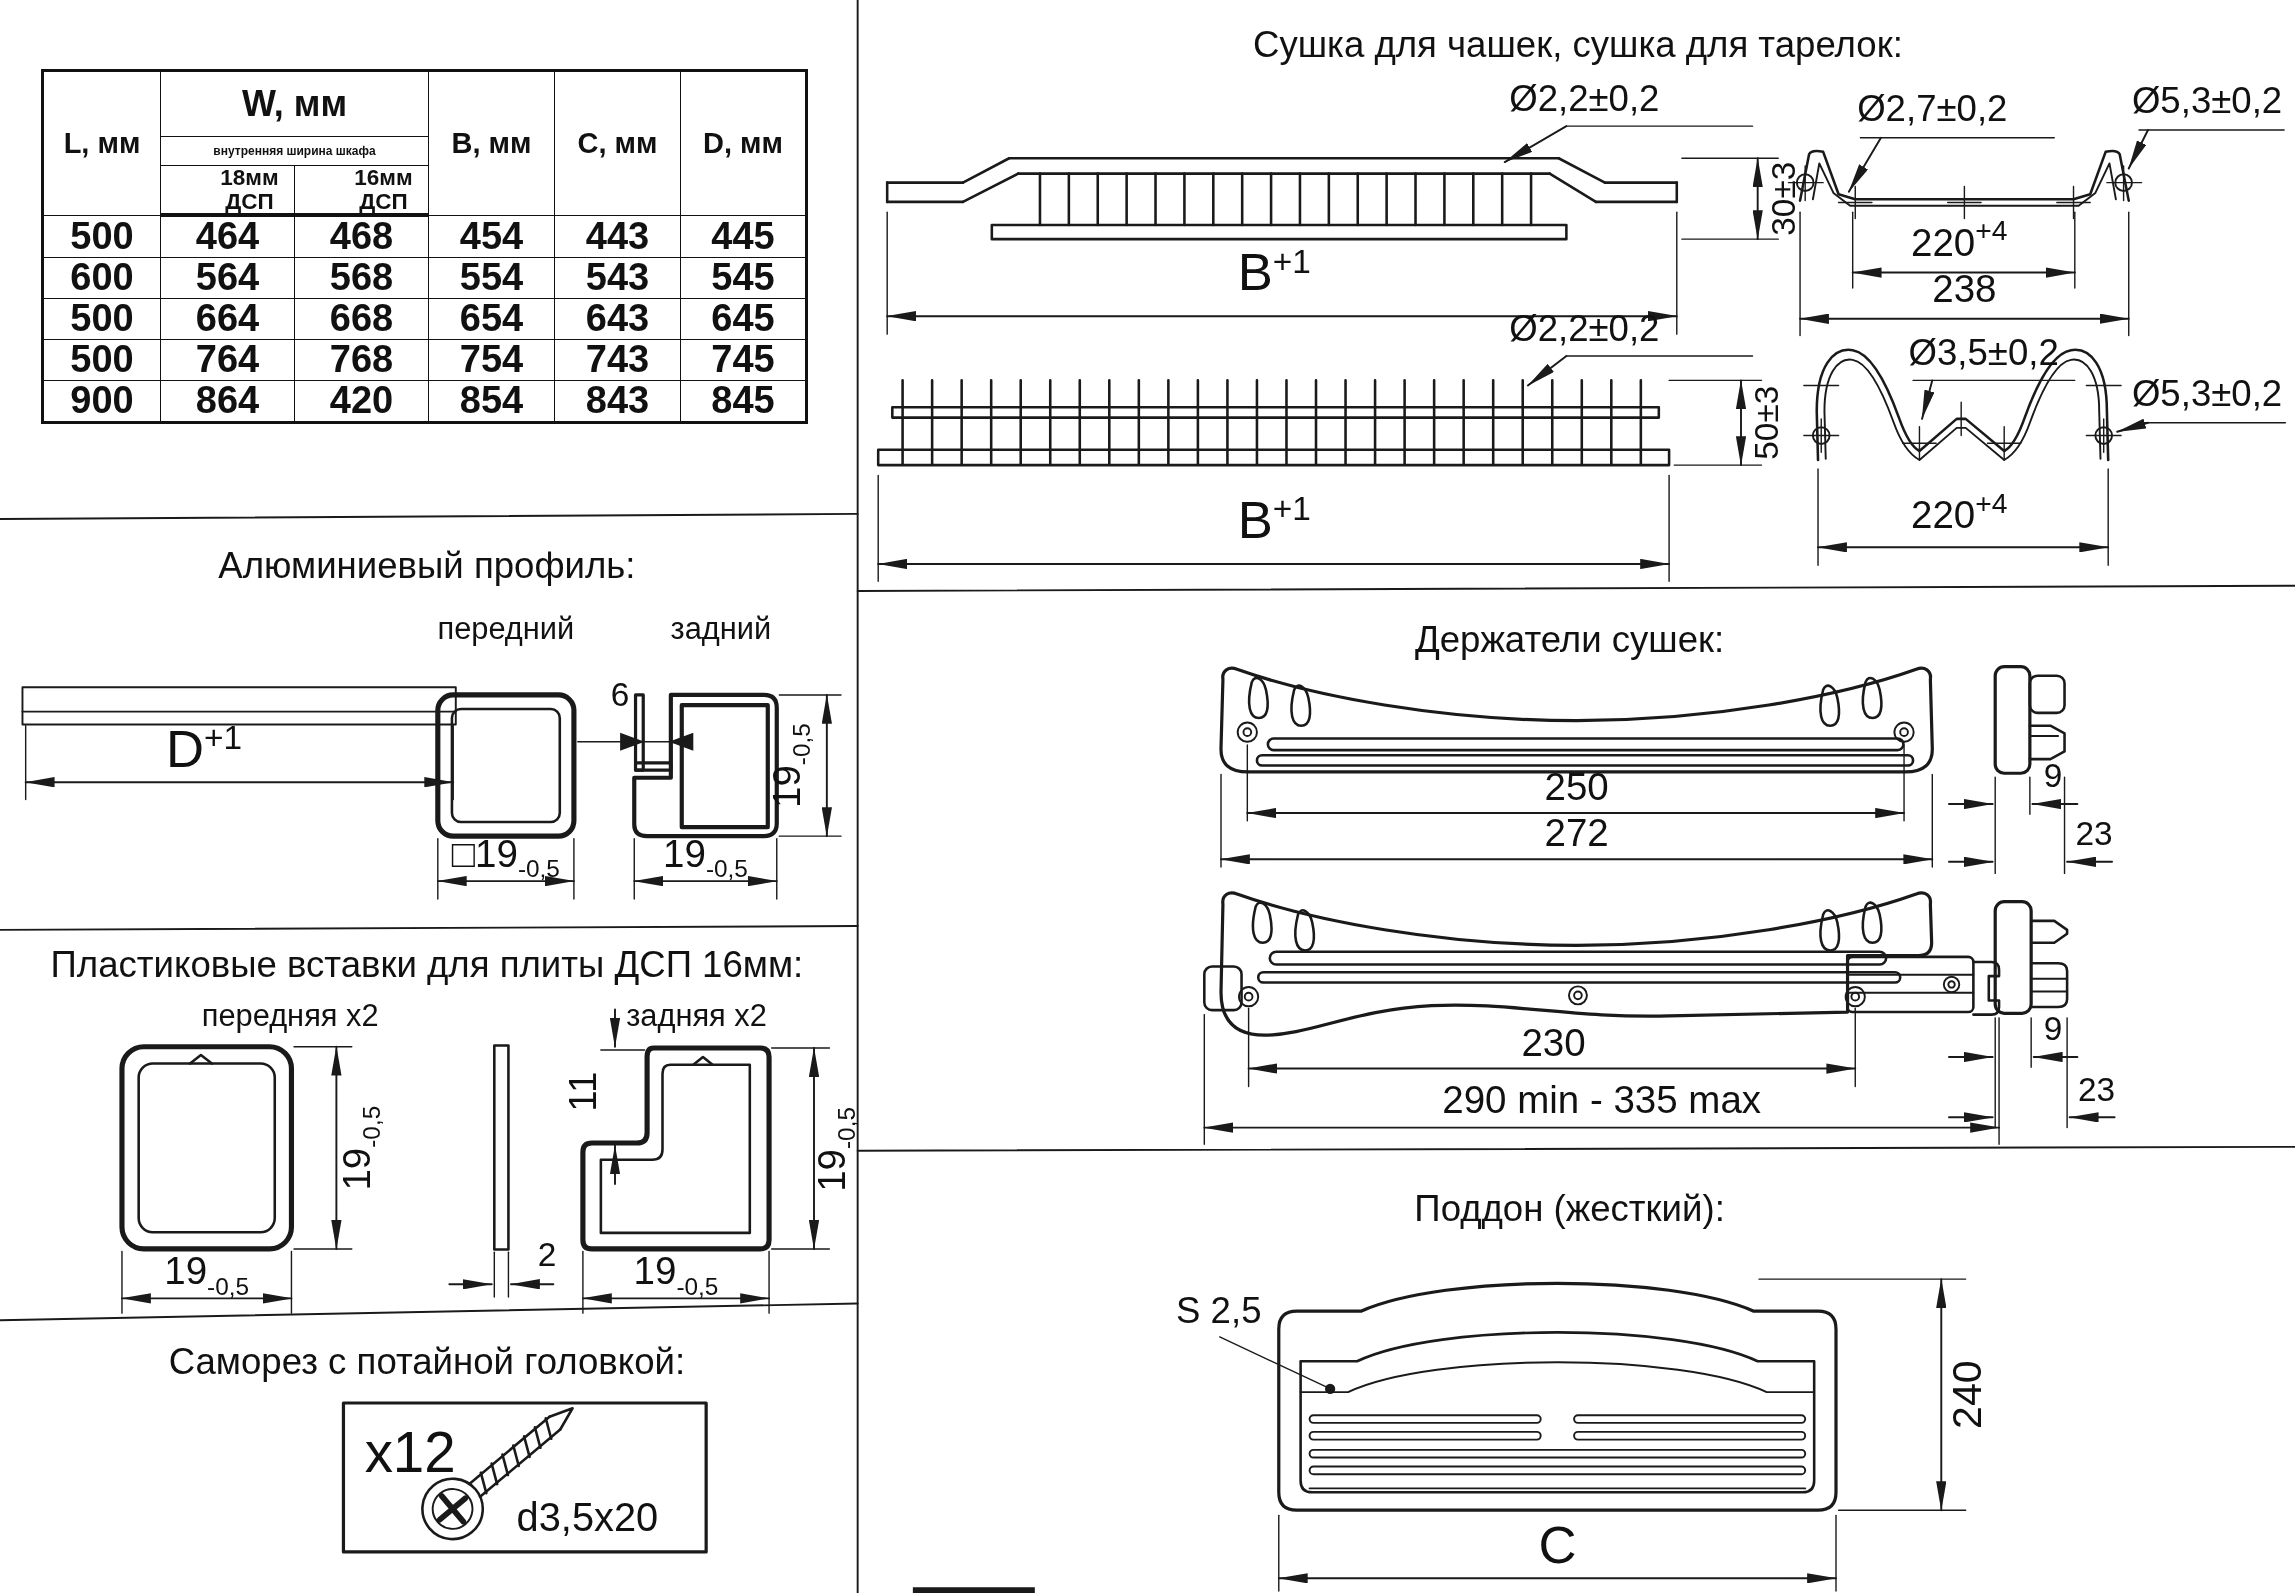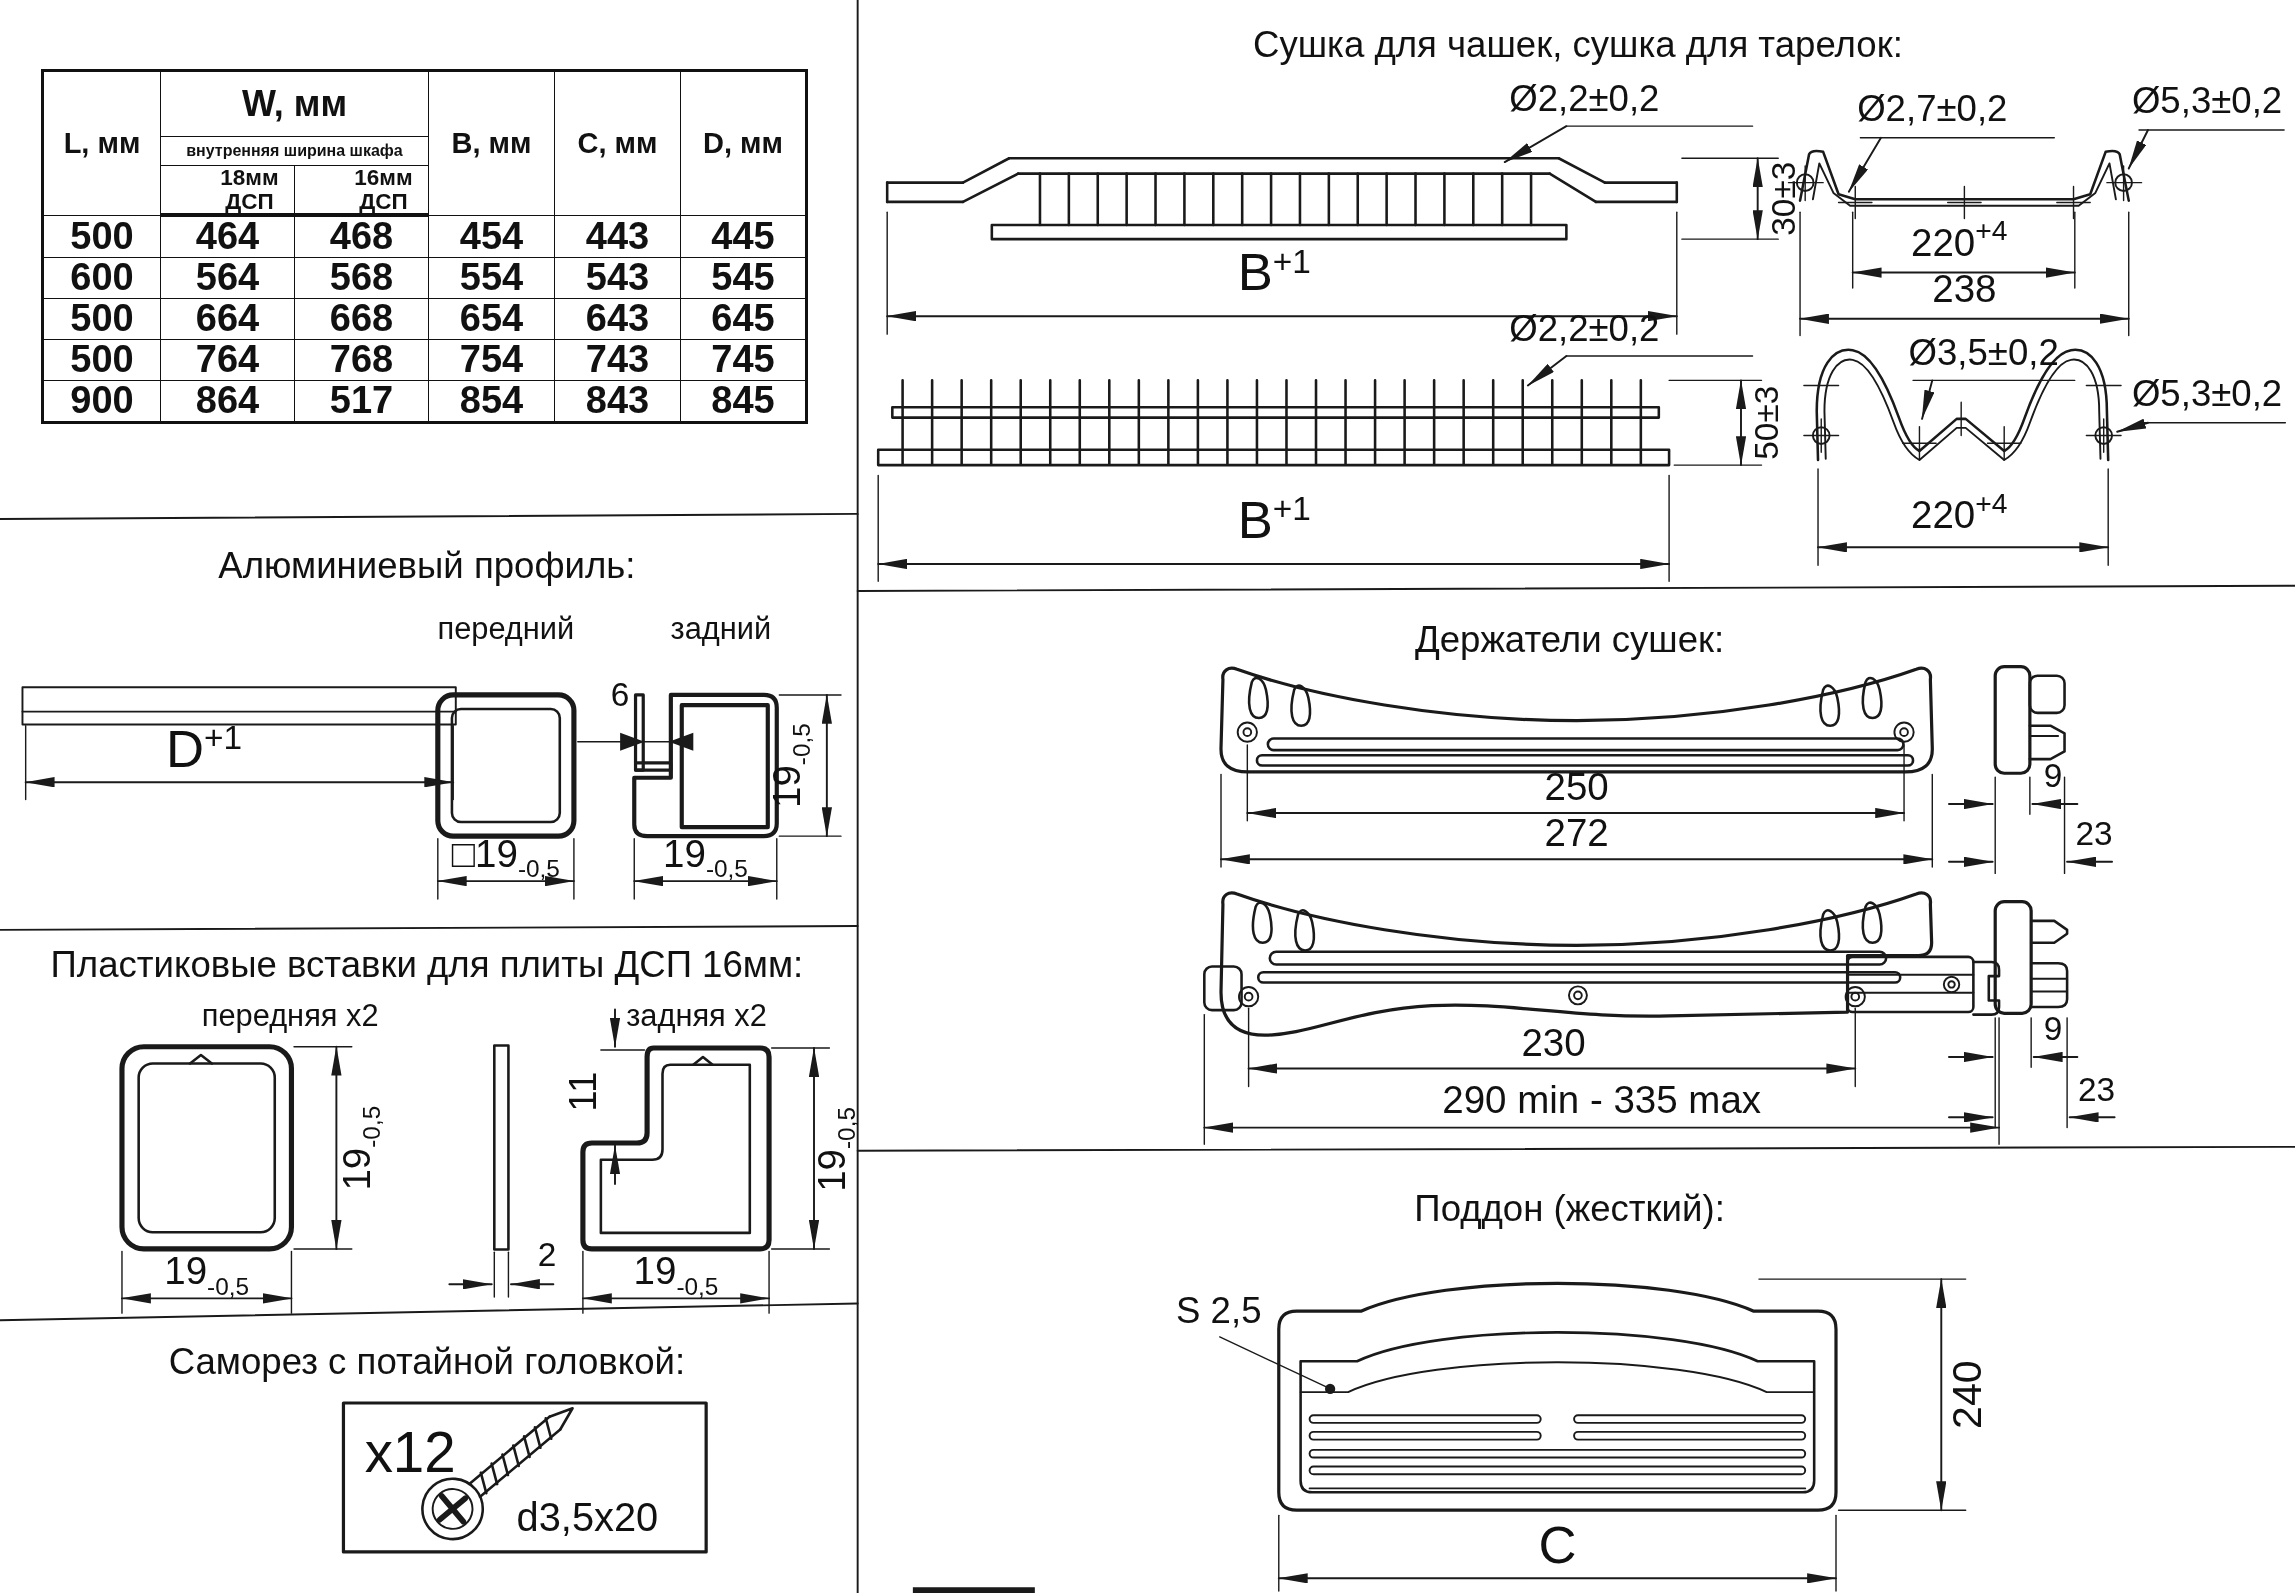--- a/index.html
+++ b/index.html
@@ -7,21 +7,21 @@
         font-family:"Liberation Sans",sans-serif;color:#111;}
   #page svg{position:absolute;left:0;top:0;}
   
   .table-wrap{position:absolute;left:41px;top:69px;width:764px;}
   table.spec{border-collapse:collapse;width:100%;table-layout:fixed;background:#fff;}
   table.spec th,table.spec td{border:1.9px solid #111;text-align:center;vertical-align:middle;
       font-weight:bold;padding:0;line-height:1.05;}
   table.spec{border:3.9px solid #111;}
   th.h-main{font-size:29px;}
   th.h-w{font-size:36px;border-bottom:none;height:64px;}
-  th.h-wsub{font-size:16px;border-top:none;height:28px;}
+  th.h-wsub{font-size:12px;border-top:none;height:28px;}
   th.h-dsp{font-size:22.5px;height:44px;}
   tr.head-last th{border-bottom:4.5px solid #111;padding-left:44px;}
   td.v{font-size:38px;height:33px;}
   
   .ln{stroke:#1a1a1a;fill:none;stroke-linecap:round;stroke-linejoin:round;}
   .s2{stroke-width:2.2px;} .s3{stroke-width:3px;} .s4{stroke-width:4px;}
   .s5{stroke-width:5px;} .s6{stroke-width:6.5px;} .s7{stroke-width:8px;}
   .fill{fill:#1a1a1a;stroke:none;}
   text{fill:#111;font-family:"Liberation Sans",sans-serif;}
   .tt{font-size:57px;} .lab{font-size:48px;} .dim{font-size:52px;}
@@ -87,21 +87,21 @@
             <td class="v">500</td>
             <td class="v">764</td>
             <td class="v">768</td>
             <td class="v">754</td>
             <td class="v">743</td>
             <td class="v">745</td>
           </tr>
           <tr>
             <td class="v">900</td>
             <td class="v">864</td>
-            <td class="v">517</td>
+            <td class="v">420</td>
             <td class="v">854</td>
             <td class="v">843</td>
             <td class="v">845</td>
           </tr>
         </tbody>
     </table>
   </div>
 
   <svg width="2295" height="1594" viewBox="0 0 3575 2482">
     <defs>

